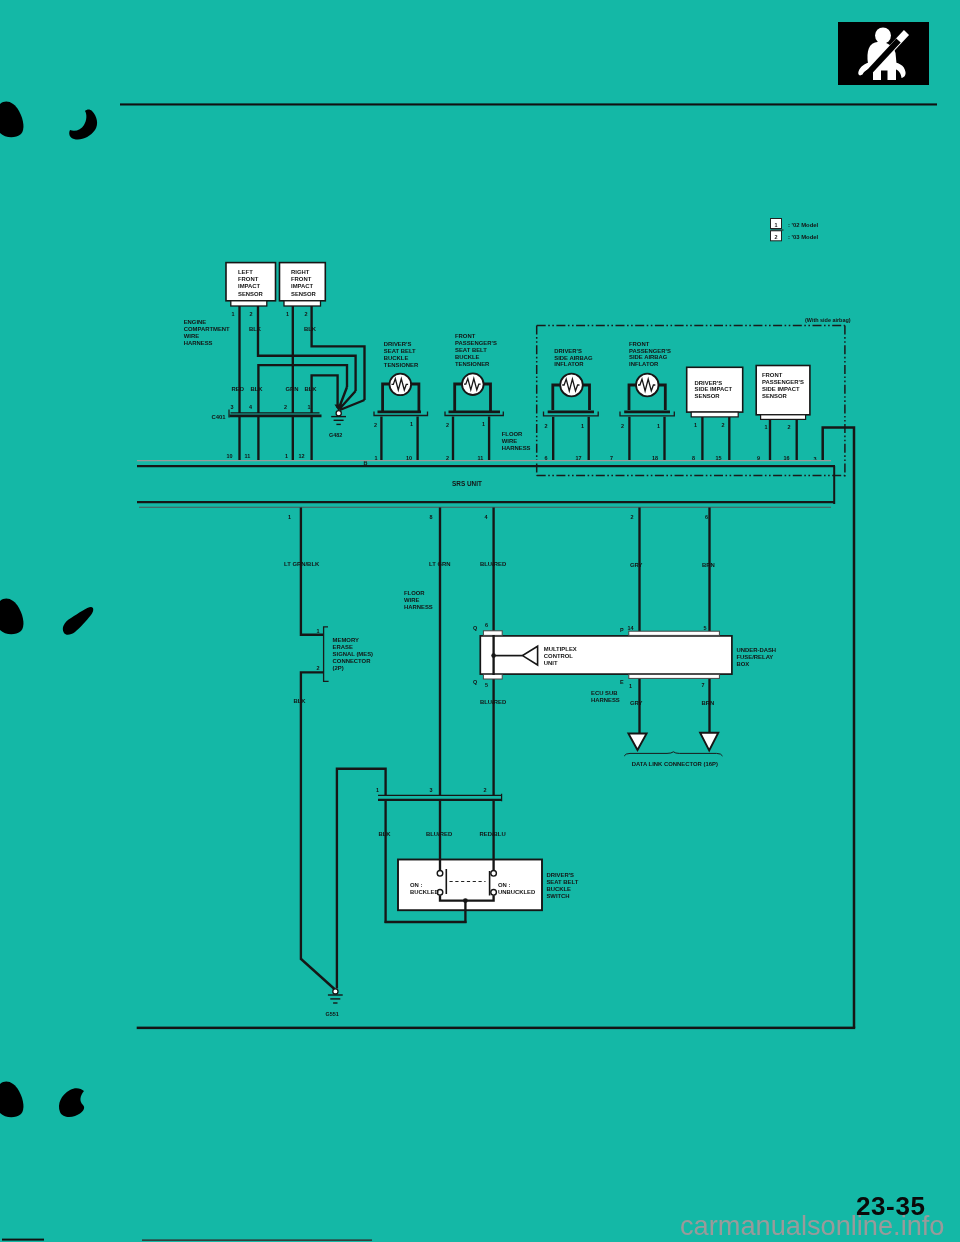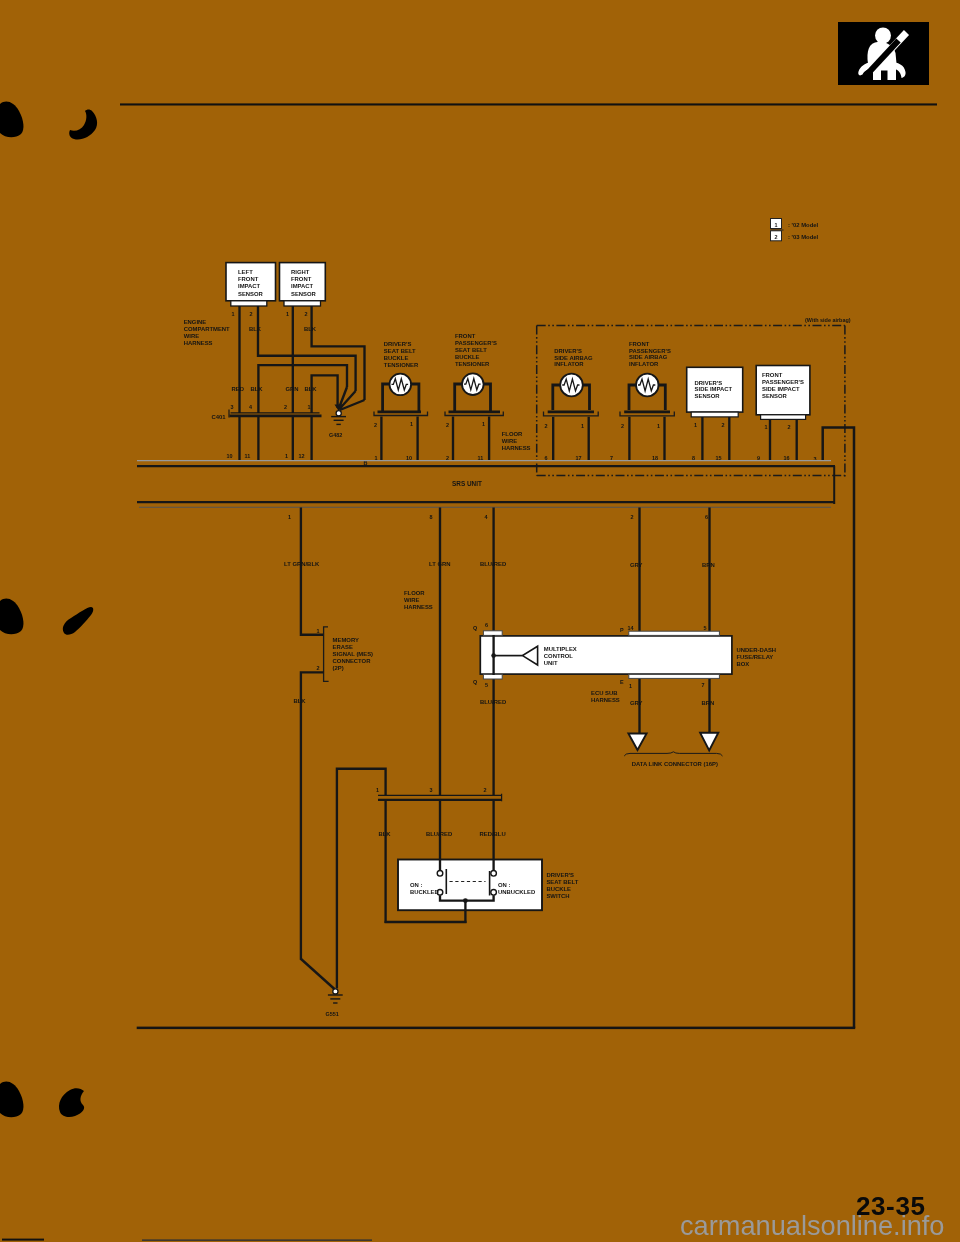--- a/index.html
+++ b/index.html
@@ -1,16 +1,16 @@
 <!DOCTYPE html>
 <html><head>
 <meta charset="utf-8">
 <style>
   html,body{margin:0;padding:0;background:#fff;}
-  #page{position:relative;width:960px;height:1242px;background:#a16207;overflow:hidden;}
+  #page{position:relative;width:960px;height:1242px;background:#14b8a6;overflow:hidden;}
   svg{position:absolute;left:0;top:0;}
   .t{font:bold 5.9px "Liberation Sans",sans-serif;fill:#141414;}
   .t2{font:bold 5.9px "Liberation Sans",sans-serif;fill:#141414;}
   .n{font:bold 5.45px "Liberation Sans",sans-serif;fill:#141414;}
   .wire{stroke:#161616;stroke-width:2.35;fill:none;}
   .thick{stroke:#161616;stroke-width:2.8;fill:none;}
   .thin{stroke:#1a1a1a;stroke-width:1.3;fill:none;}
   .bx{fill:#fff;stroke:#161616;stroke-width:1.6;}
 </style>
 </head>

